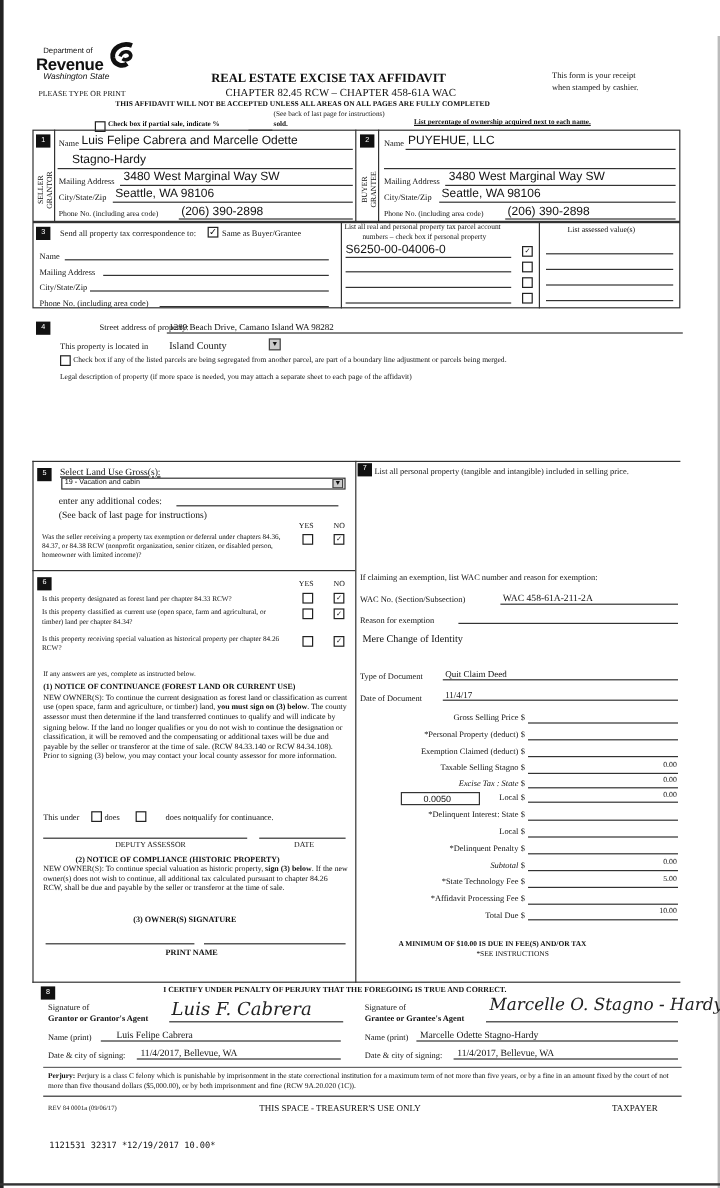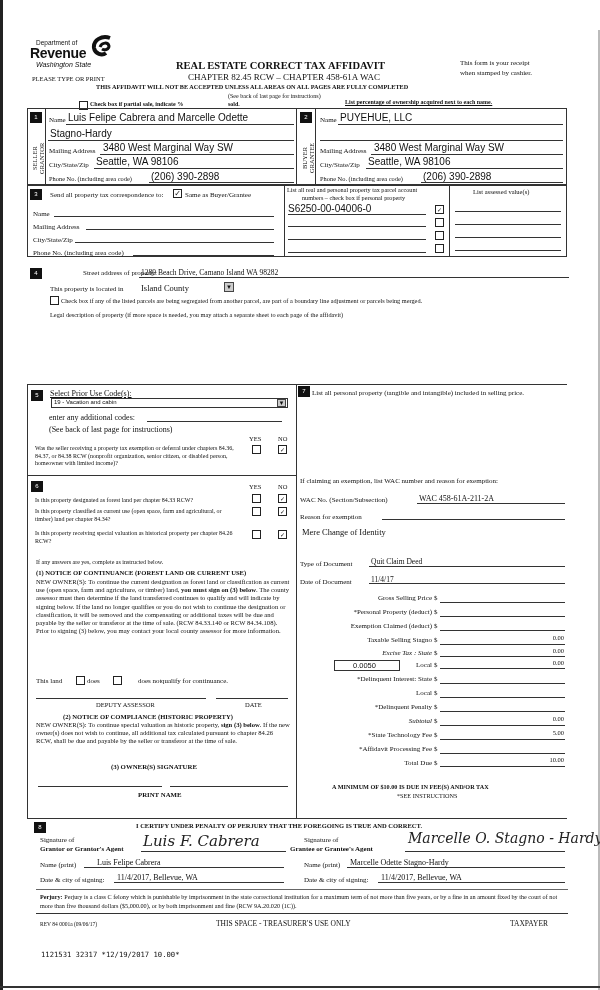--- a/index.html
+++ b/index.html
@@ -34,21 +34,21 @@
 <div class="abs" style="left:30px;top:36px;width:80px;height:36px;">
   <div class="abs sans" style="left:6px;top:3px;font-size:6.5px;">Department of</div>
   <div class="abs sans bold" style="left:0;top:9px;font-size:14px;letter-spacing:-0.3px;">Revenue</div>
   <div class="abs sans" style="left:6px;top:25px;font-size:7px;font-style:italic;">Washington State</div>
   <svg class="abs" style="left:60px;top:-2px;" width="24" height="24" viewBox="0 0 24 24">
     <path d="M20 4 C12 1 3 6 4 14 C5 20 12 22 16 19" stroke="#111" stroke-width="4" fill="none"></path>
     <path d="M10 13 C12 8 18 8 19 12 C19 15 15 17 12 15" stroke="#111" stroke-width="3" fill="none"></path>
   </svg>
 </div>
 
-<div class="abs bold" style="left:176px;top:60px;font-size:10.5px;">REAL ESTATE CORRECT TAX AFFIDAVIT</div>
+<div class="abs bold" style="left:176px;top:60px;font-size:10.5px;">REAL ESTATE EXCISE TAX AFFIDAVIT</div>
 <div class="abs" style="left:188px;top:72px;font-size:9px;">CHAPTER 82.45 RCW – CHAPTER 458-61A WAC</div>
 <div class="abs" style="left:32px;top:75px;font-size:6.5px;">PLEASE TYPE OR PRINT</div>
 <div class="abs" style="left:460px;top:59px;font-size:7px;">This form is your receipt</div>
 <div class="abs" style="left:460px;top:69px;font-size:7px;">when stamped by cashier.</div>
 <div class="abs bold" style="left:96px;top:83px;font-size:6.2px;">THIS AFFIDAVIT WILL NOT BE ACCEPTED UNLESS ALL AREAS ON ALL PAGES ARE FULLY COMPLETED</div>
 <div class="abs" style="left:228px;top:93px;font-size:6px;">(See back of last page for instructions)</div>
 
 <div class="cb" style="left:79px;top:101px;"></div>
 <div class="abs bold" style="left:90px;top:101px;font-size:6px;">Check box if partial sale, indicate %</div>
 <div class="uline" style="left:207px;top:108px;width:20px;"></div>
@@ -61,21 +61,21 @@
 <div class="num" style="left:30px;top:112px;">1</div>
 <div class="vert" style="left:31px;top:136px;height:44px;">
   <span>SELLER</span><br>
   <span>GRANTOR</span>
 </div>
 <div class="vline" style="left:45px;top:108px;height:77px;"></div>
 
 <div class="lbl" style="left:49px;top:116px;">Name</div>
 <div class="val" style="left:68px;top:112px;">Luis Felipe Cabrera and Marcelle Odette</div>
 <div class="uline" style="left:66px;top:124px;width:228px;"></div>
-<div class="val" style="left:50px;top:128px;text-align:center;">Stagno-Hardy</div>
+<div class="val" style="left:60px;top:128px;text-align:center;">Stagno-Hardy</div>
 <div class="uline" style="left:48px;top:140px;width:246px;"></div>
 <div class="lbl" style="left:49px;top:147px;">Mailing Address</div>
 <div class="val" style="left:103px;top:142px;">3480 West Marginal Way SW</div>
 <div class="uline" style="left:100px;top:154px;width:194px;"></div>
 <div class="lbl" style="left:49px;top:161px;">City/State/Zip</div>
 <div class="val" style="left:96px;top:156px;">Seattle, WA 98106</div>
 <div class="uline" style="left:94px;top:168px;width:200px;"></div>
 <div class="lbl" style="left:49px;top:175px;font-size:6.4px;">Phone No. (including area code)</div>
 <div class="val" style="left:151px;top:171px;">(206) 390-2898</div>
 <div class="uline" style="left:149px;top:182px;width:145px;"></div>
@@ -150,21 +150,21 @@
 <div class="cb" style="left:50px;top:296px;"></div>
 <div class="lbl" style="left:61px;top:297px;font-size:6.3px;">Check box if any of the listed parcels are being segregated from another parcel, are part of a boundary line adjustment or parcels being merged.</div>
 <div class="lbl" style="left:50px;top:311px;font-size:6.3px;">Legal description of property (if more space is needed, you may attach a separate sheet to each page of the affidavit)</div>
 <div class="abs" style="left:50px;top:322px;width:515px;height:55px;"></div>
 
 <div class="hline" style="left:27px;top:384px;width:540px;"></div>
 <div class="vline" style="left:296px;top:384px;height:435px;"></div>
 <div class="vline" style="left:27px;top:384px;height:435px;"></div>
 
 <div class="num" style="left:31px;top:390px;">5</div>
-<div class="lbl" style="left:50px;top:389px;font-size:8px;text-decoration:underline;">Select Prior Use Code(s):</div>
+<div class="lbl" style="left:50px;top:389px;font-size:8px;text-decoration:underline;">Select Land Use Gross(s):</div>
 <div class="abs" style="left:51px;top:398px;width:237px;height:10px;border:1px solid #333;">
   <span class="sans" style="position:absolute;left:2px;top:0;font-size:6px;">19 - Vacation and cabin</span>
   <div class="dd" style="right:1px;top:0px;width:9px;height:8px;line-height:7px;">▼</div>
 </div>
 <div class="lbl" style="left:49px;top:413px;font-size:8px;">enter any additional codes:</div>
 <div class="uline" style="left:147px;top:421px;width:135px;"></div>
 <div class="lbl" style="left:49px;top:425px;font-size:8px;">(See back of last page for instructions)</div>
 
 <div class="lbl" style="left:249px;top:435px;font-size:6.5px;">YES</div>
 <div class="lbl" style="left:278px;top:435px;font-size:6.5px;">NO</div>
@@ -186,21 +186,21 @@
 <div class="para" style="left:35px;top:530px;width:200px;font-size:6px;line-height:7.5px;">Is this property receiving special valuation as historical property per chapter 84.26 RCW?</div>
 <div class="cb" style="left:252px;top:530px;"></div>
 <div class="cb" style="left:278px;top:530px;font-size:6px;">✓</div>
 
 <div class="lbl" style="left:36px;top:559px;font-size:6px;">If any answers are yes, complete as instructed below.</div>
 <div class="lbl bold" style="left:36px;top:569px;font-size:6.6px;">(1) NOTICE OF CONTINUANCE  (FOREST LAND OR CURRENT USE)</div>
 <div class="para" style="left:36px;top:578px;width:254px;">
   <span>NEW OWNER(S): To continue the current designation as forest land or classification as current use (open space, farm and agriculture, or timber) land, </span><b>you must sign on (3) below</b><span>. The county assessor must then determine if the land transferred continues to qualify and will indicate by signing below. If the land no longer qualifies or you do not wish to continue the designation or classification, it will be removed and the compensating or additional taxes will be due and payable by the seller or transferor at the time of sale. (RCW 84.33.140 or RCW 84.34.108). Prior to signing (3) below, you may contact your local county assessor for more information.</span>
 </div>
 
-<div class="lbl" style="left:36px;top:677px;">This land</div>
+<div class="lbl" style="left:36px;top:677px;">This under</div>
 <div class="cb" style="left:76px;top:676px;"></div>
 <div class="lbl" style="left:87px;top:677px;">does</div>
 <div class="cb" style="left:113px;top:676px;"></div>
 <div class="lbl" style="left:138px;top:677px;">does not</div>
 <div class="lbl" style="left:161px;top:677px;">qualify for continuance.</div>
 
 <div class="hline" style="left:36px;top:698px;width:170px;"></div>
 <div class="hline" style="left:216px;top:698px;width:72px;"></div>
 <div class="lbl" style="left:96px;top:701px;font-size:6.5px;">DEPUTY ASSESSOR</div>
 <div class="lbl" style="left:245px;top:701px;font-size:6.5px;">DATE</div>
@@ -309,21 +309,21 @@
 <div class="sig" style="left:143px;top:832px;">Luis F. Cabrera</div>
 <div class="uline" style="left:141px;top:851px;width:145px;"></div>
 <div class="lbl" style="left:40px;top:861px;">Name (print)</div>
 <div class="valsm" style="left:97px;top:858px;font-size:8px;">Luis Felipe Cabrera</div>
 <div class="uline" style="left:84px;top:867px;width:200px;"></div>
 <div class="lbl" style="left:40px;top:876px;">Date &amp; city of signing:</div>
 <div class="valsm" style="left:117px;top:873px;font-size:8px;">11/4/2017, Bellevue, WA</div>
 <div class="uline" style="left:114px;top:882px;width:170px;"></div>
 
 <div class="lbl" style="left:304px;top:836px;">Signature of</div>
-<div class="lbl bold" style="left:290px;top:845px;">Grantee or Grantee's Agent</div>
+<div class="lbl bold" style="left:304px;top:845px;">Grantee or Grantee's Agent</div>
 <div class="sig" style="left:408px;top:830px;font-size:14px;">Marcelle O. Stagno - Hardy</div>
 <div class="uline" style="left:405px;top:851px;width:160px;"></div>
 <div class="lbl" style="left:304px;top:861px;">Name (print)</div>
 <div class="valsm" style="left:350px;top:858px;font-size:8px;">Marcelle Odette Stagno-Hardy</div>
 <div class="uline" style="left:347px;top:867px;width:218px;"></div>
 <div class="lbl" style="left:304px;top:876px;">Date &amp; city of signing:</div>
 <div class="valsm" style="left:381px;top:873px;font-size:8px;">11/4/2017, Bellevue, WA</div>
 <div class="uline" style="left:378px;top:882px;width:187px;"></div>
 
 <div class="hline" style="left:36px;top:889px;width:532px;background:#666;"></div>

